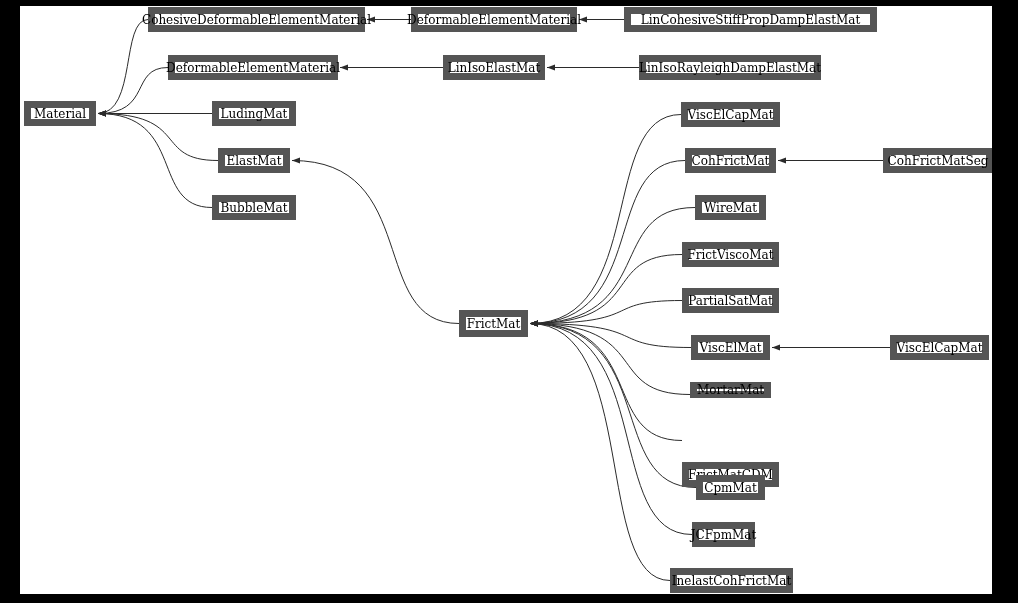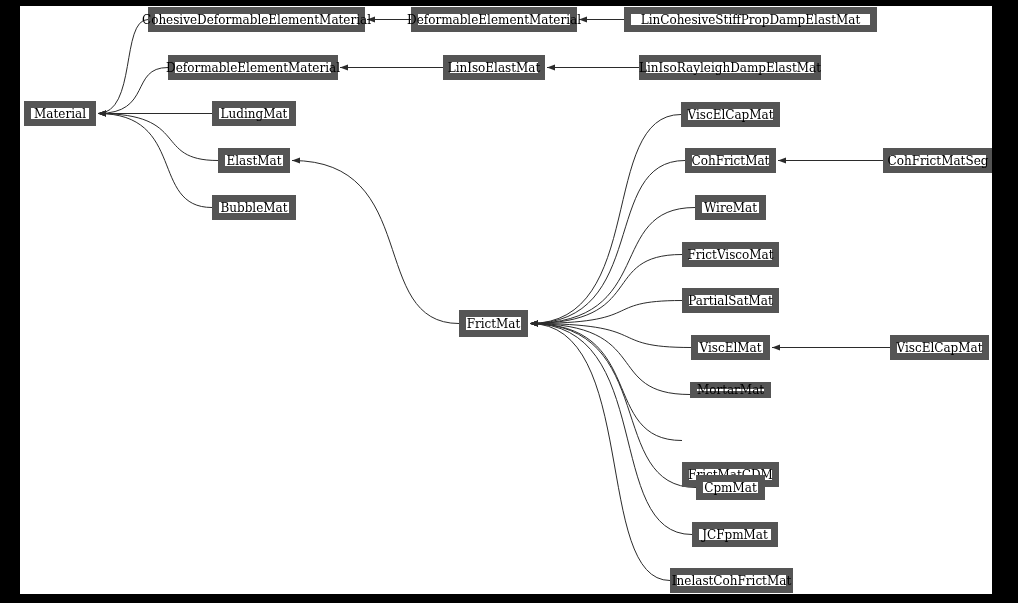--- a/index.html
+++ b/index.html
@@ -104,21 +104,21 @@
         </div>
         <div class="node" style="left: 670px; top: 376px; width: 81px; height: 16px; border-color: rgb(85, 85, 85);">
           <span>MortarMat</span>
         </div>
         <div class="node" style="left: 662px; top: 422px; width: 97px; height: 25px; border-color: rgb(85, 85, 85); margin-top: 34px;">
           <span>FrictMatCDM</span>
         </div>
         <div class="node" style="left: 676px; top: 469px; width: 69px; height: 25px; border-color: rgb(85, 85, 85);">
           <span>CpmMat</span>
         </div>
-        <div class="node" style="left: 672px; top: 516px; width: 86px; height: 25px; border-color: rgb(85, 85, 85);">
+        <div class="node" style="left: 672px; top: 516px; width: 63px; height: 25px; border-color: rgb(85, 85, 85);">
           <span>JCFpmMat</span>
         </div>
         <div class="node" style="left: 650px; top: 562px; width: 123px; height: 25px; border-color: rgb(85, 85, 85);">
           <span>InelastCohFrictMat</span>
         </div>
         <div class="node" style="left: 863px; top: 142px; width: 110px; height: 25px; border-color: rgb(85, 85, 85);">
           <span>CohFrictMatSeg</span>
         </div>
         <div class="node" style="left: 870px; top: 329px; width: 99px; height: 25px; border-color: rgb(85, 85, 85);">
           <span>ViscElCapMat</span>

